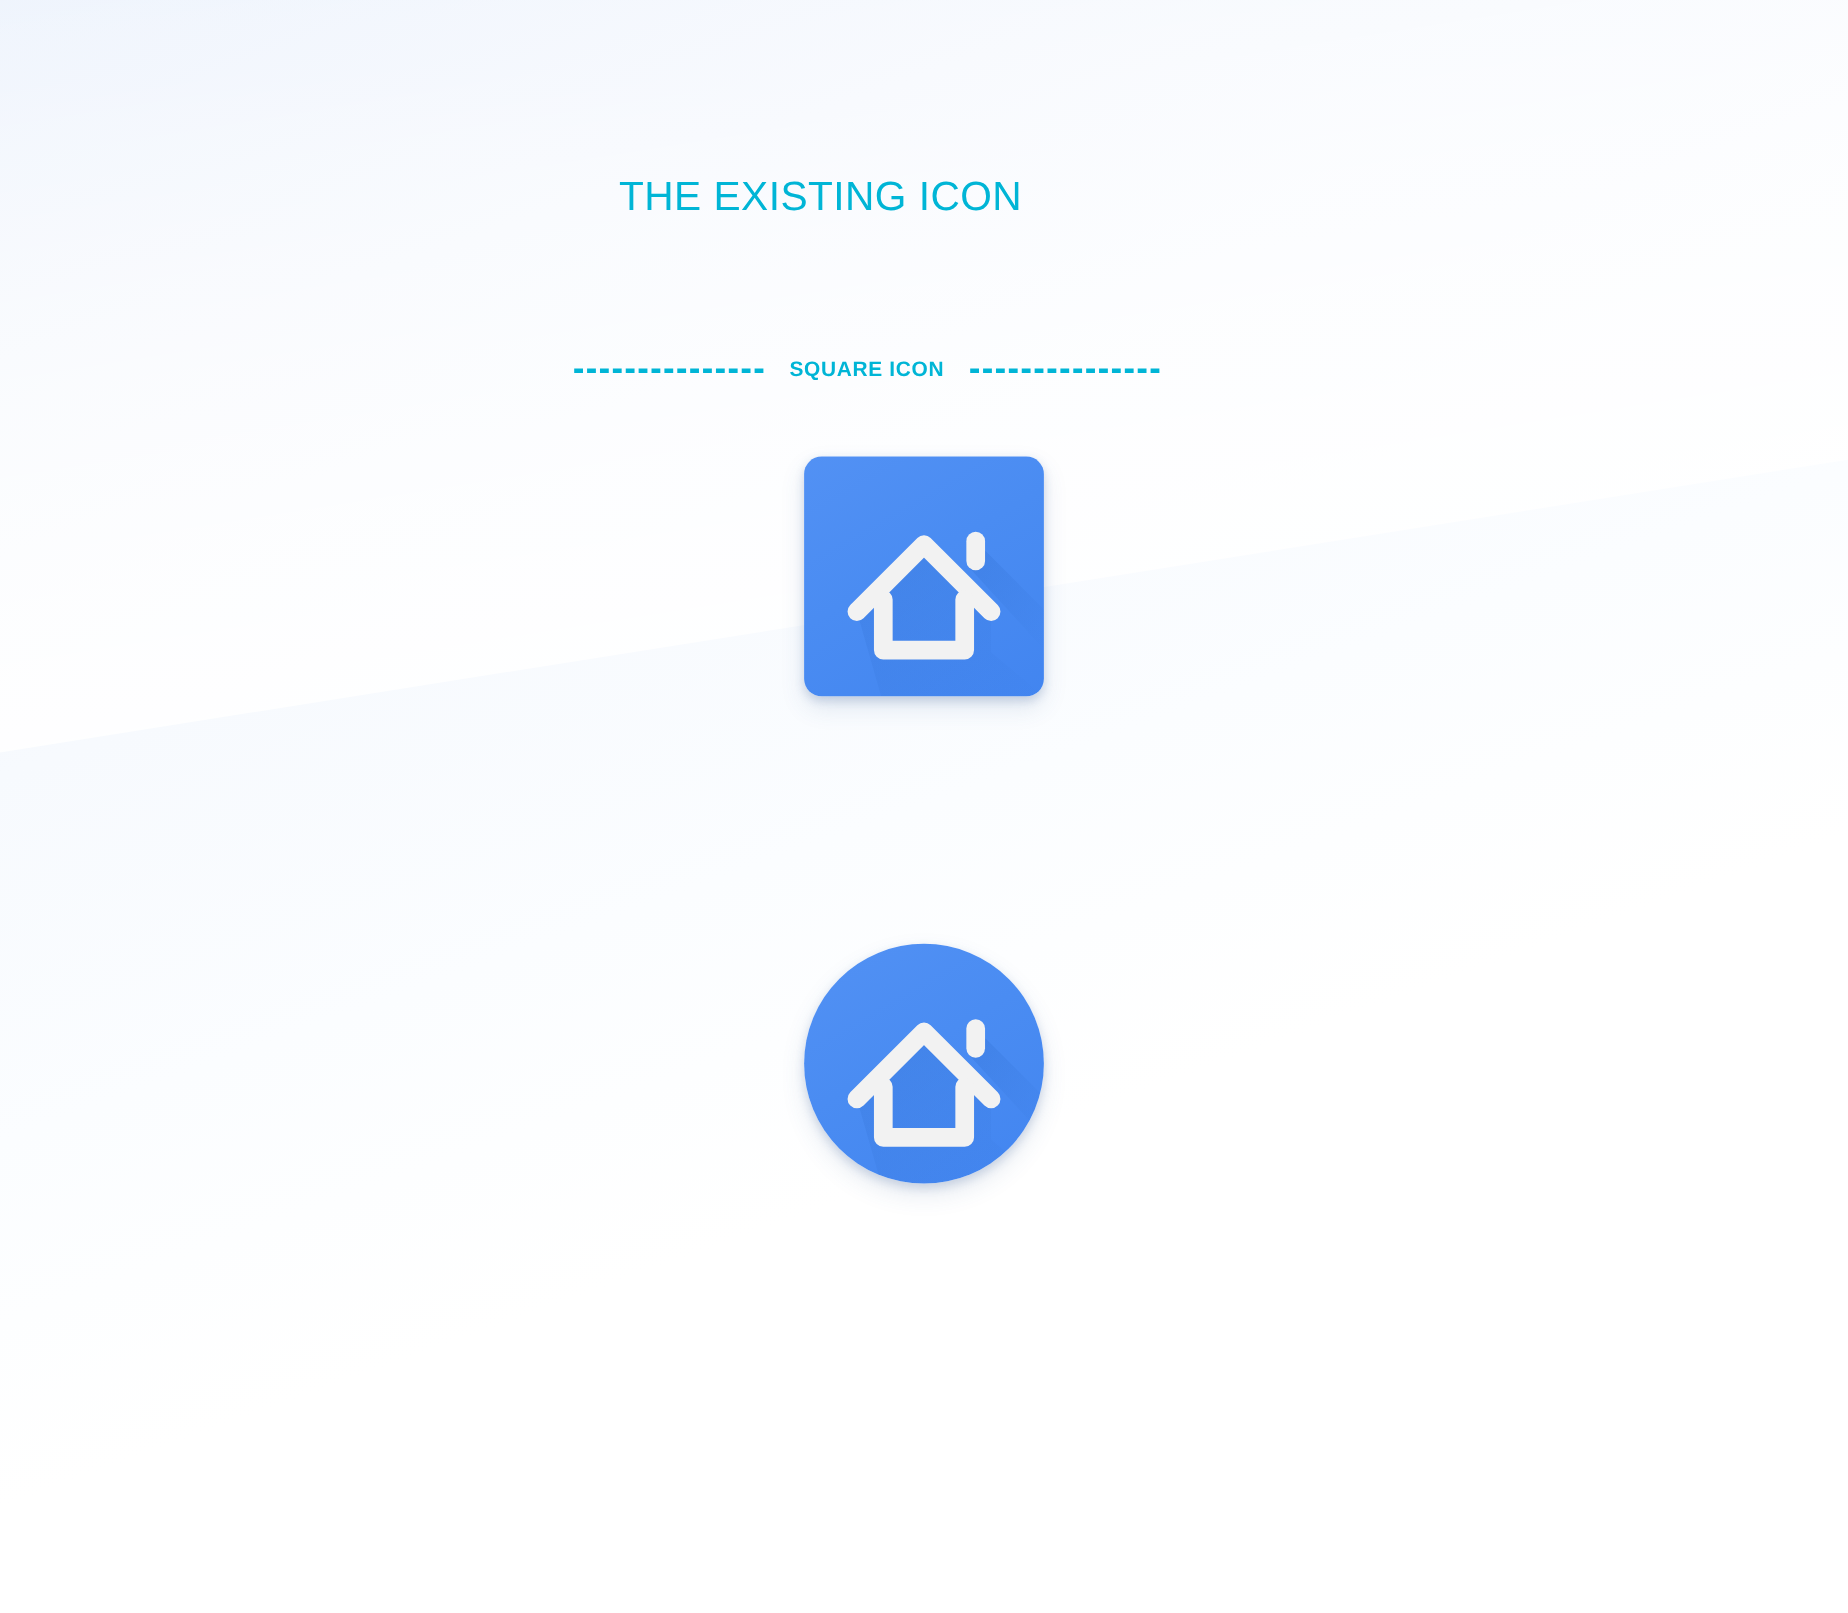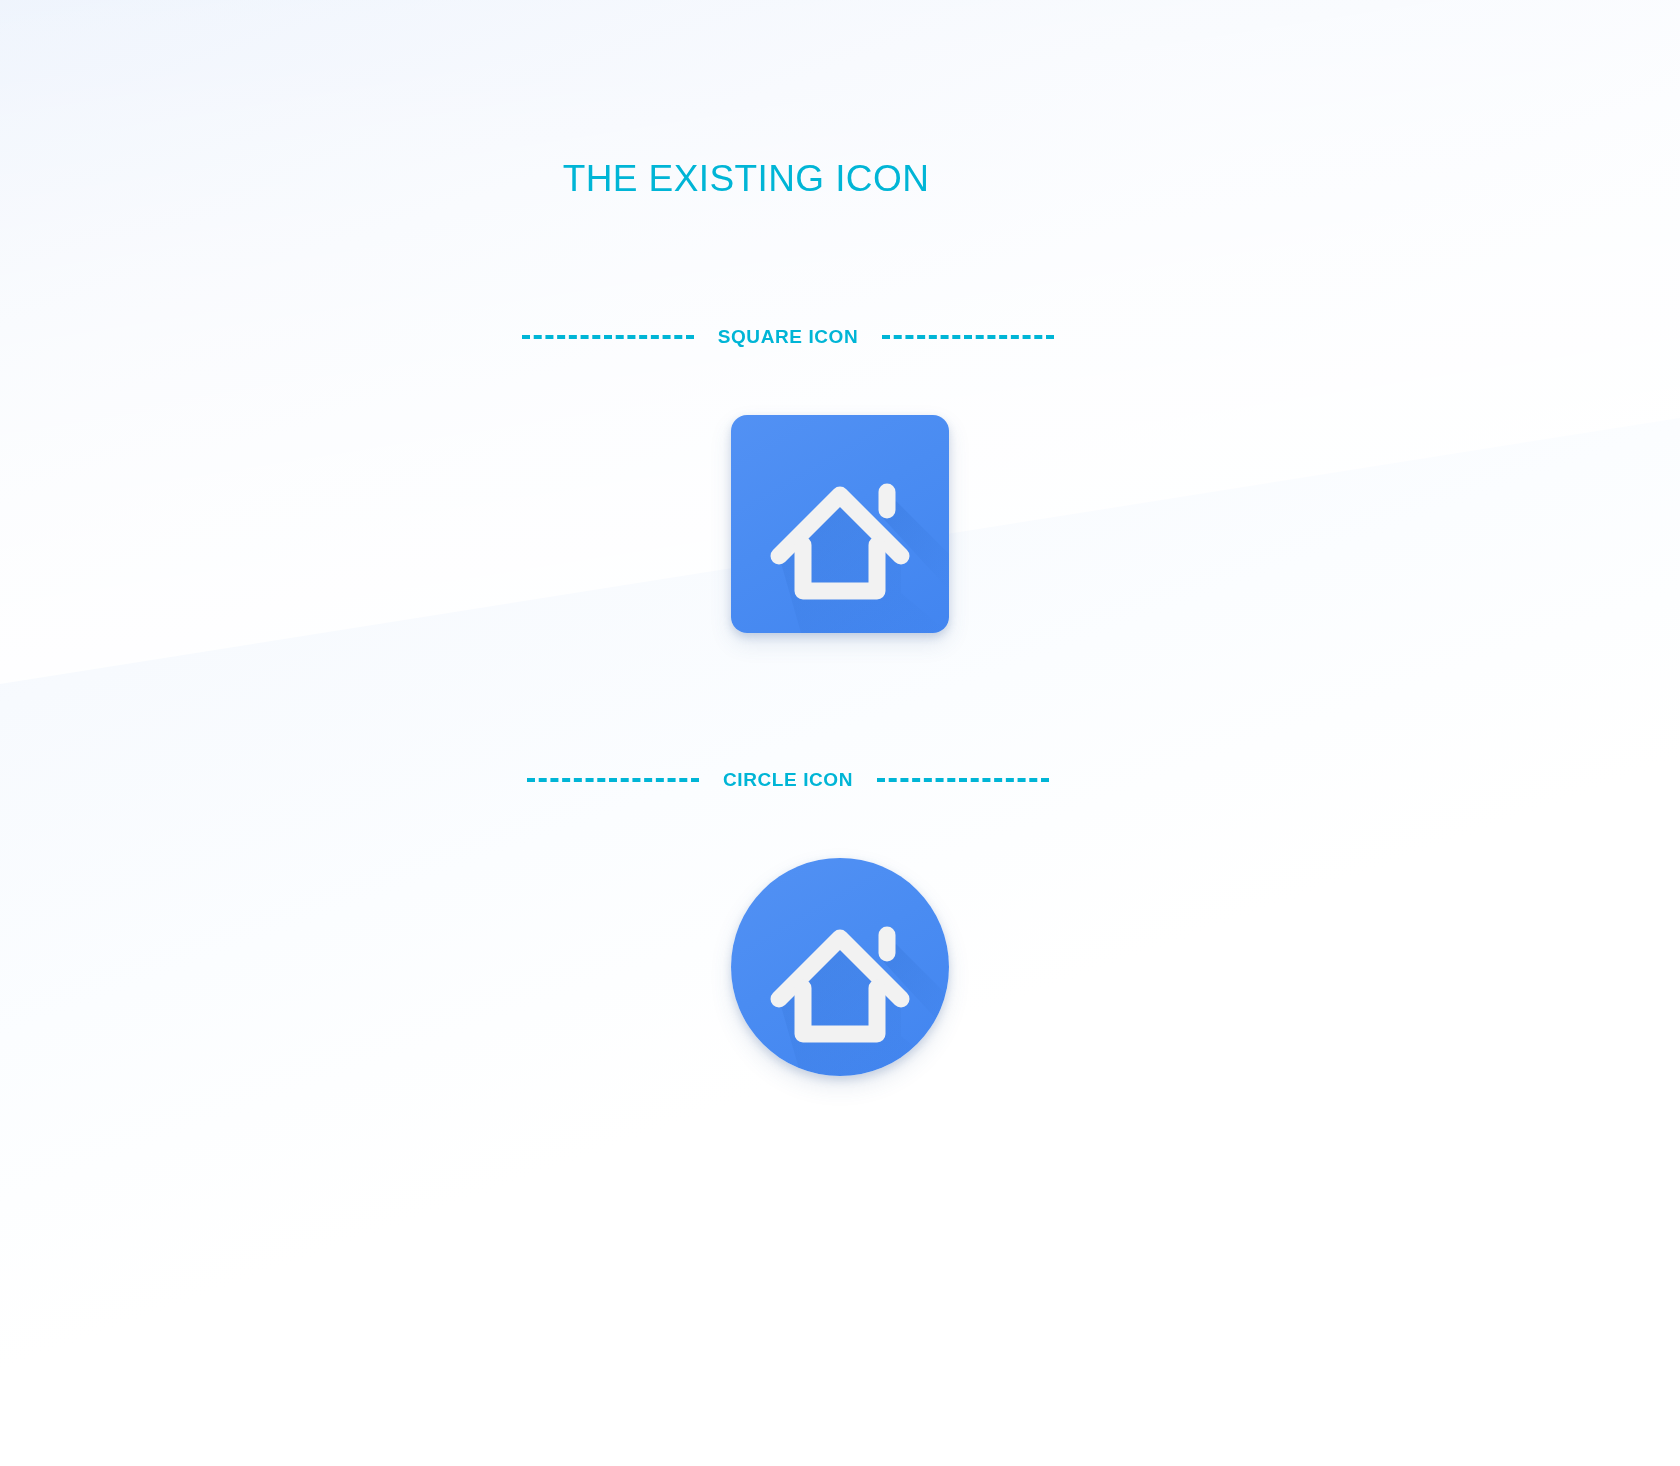--- a/index.html
+++ b/index.html
@@ -163,25 +163,20 @@
           <path d="M48 141 L109 80 L170 141"></path>
 
           <path d="M156 95 L156 77"></path>
 
           <path d="M72 130 L72 176 L146 176 L146 130"></path>
         </g>
       </svg>
     </div>
   </div>
 
-  <div class="section-head" id="circle-head">
-    <span class="rule left"></span>
-    <span class="label">CIRCLE ICON</span>
-    <span class="rule right"></span>
-  </div>
 
   <div class="icon-wrap" id="circle-wrap">
     <div class="tile circle">
       <svg class="glyph-svg" viewBox="0 0 218 218">
         <defs>
           <linearGradient id="ciShadow" x1="0" y1="0" x2="1" y2="1">
             <stop offset="0%" stop-color="#2f6ed0" stop-opacity="0.30"></stop>
             <stop offset="100%" stop-color="#2f6ed0" stop-opacity="0.00"></stop>
           </linearGradient>
           <clipPath id="circleClip">

